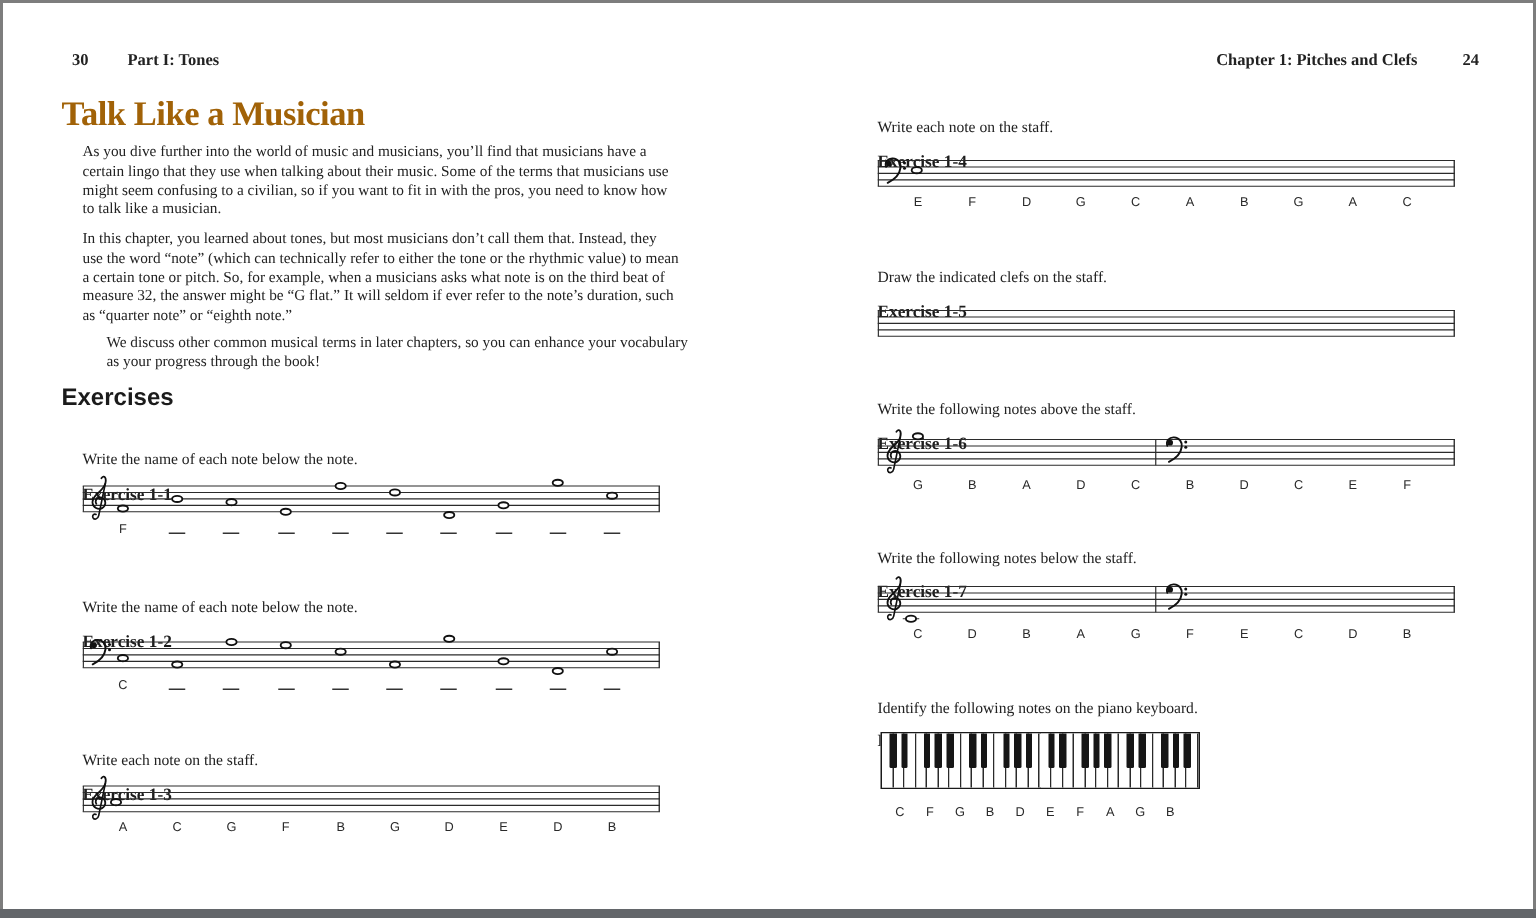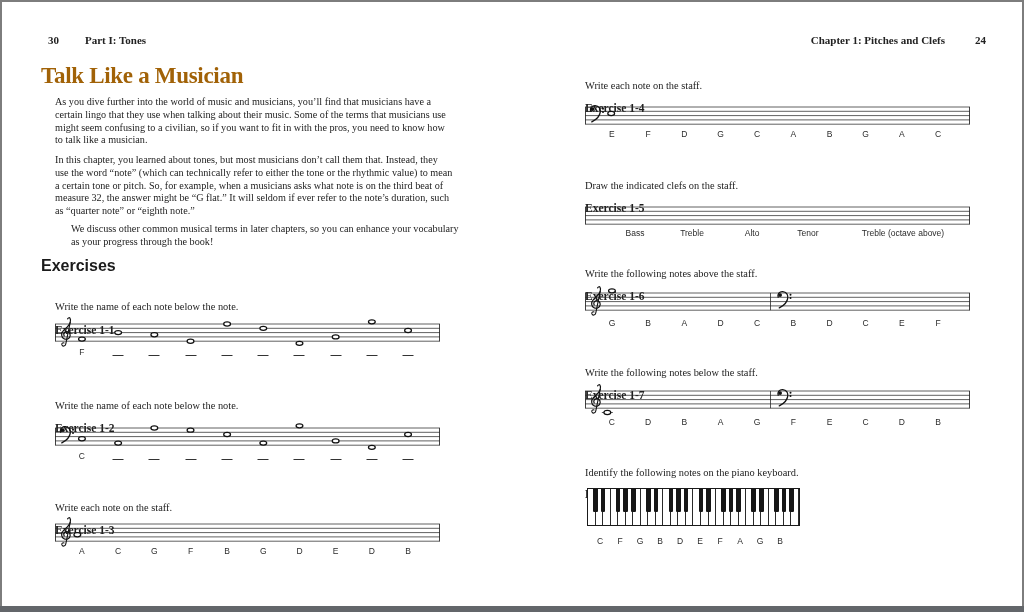--- a/index.html
+++ b/index.html
@@ -197,27 +197,20 @@
   <div class="abs ex-instr" style="left:585px;top:180px;">Draw the indicated clefs on the staff.</div>
   <svg class="abs staff-svg" style="left:585px;top:195px;" width="385" height="46">
       <line x1="0" y1="12" x2="385" y2="12" stroke="#2b2b2b" stroke-width="0.75"></line>
       <line x1="0" y1="16.3" x2="385" y2="16.3" stroke="#2b2b2b" stroke-width="0.75"></line>
       <line x1="0" y1="20.6" x2="385" y2="20.6" stroke="#2b2b2b" stroke-width="0.75"></line>
       <line x1="0" y1="24.9" x2="385" y2="24.9" stroke="#2b2b2b" stroke-width="0.75"></line>
       <line x1="0" y1="29.2" x2="385" y2="29.2" stroke="#2b2b2b" stroke-width="0.75"></line>
       <line x1="0.5" y1="12" x2="0.5" y2="29.2" stroke="#2b2b2b" stroke-width="0.9"></line>
       <line x1="384.5" y1="12" x2="384.5" y2="29.2" stroke="#2b2b2b" stroke-width="0.9"></line>
     </svg>
-  <div class="slot-row" style="left:585px;top:228px;">
-      <span class="slot" style="left: 13%;">Bass</span>
-      <span class="slot" style="left: 27.8%;">Treble</span>
-      <span class="slot" style="left: 43.4%;">Alto</span>
-      <span class="slot" style="left: 57.9%;">Tenor</span>
-      <span class="slot" style="left: 82.6%;">Treble (octave above)</span>
-    </div>
 
   <div class="abs ex-title" style="left:585px;top:250px;">Exercise 1-6</div>
   <div class="abs ex-instr" style="left:585px;top:268px;">Write the following notes above the staff.</div>
   <svg class="abs staff-svg" style="left:585px;top:281px;" width="385" height="46">
       <line x1="0" y1="12" x2="385" y2="12" stroke="#2b2b2b" stroke-width="0.75"></line>
       <line x1="0" y1="16.3" x2="385" y2="16.3" stroke="#2b2b2b" stroke-width="0.75"></line>
       <line x1="0" y1="20.6" x2="385" y2="20.6" stroke="#2b2b2b" stroke-width="0.75"></line>
       <line x1="0" y1="24.9" x2="385" y2="24.9" stroke="#2b2b2b" stroke-width="0.75"></line>
       <line x1="0" y1="29.2" x2="385" y2="29.2" stroke="#2b2b2b" stroke-width="0.75"></line>
       <line x1="0.5" y1="12" x2="0.5" y2="29.2" stroke="#2b2b2b" stroke-width="0.9"></line>

